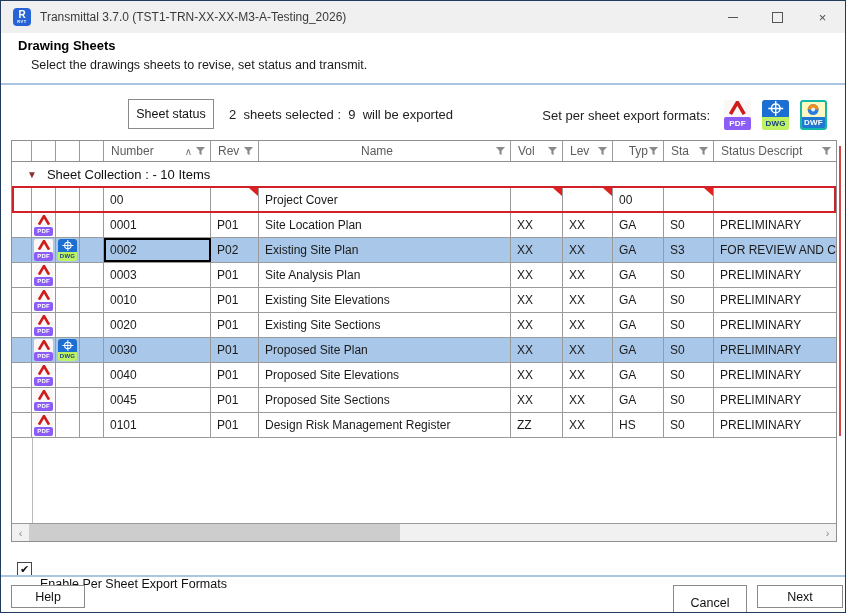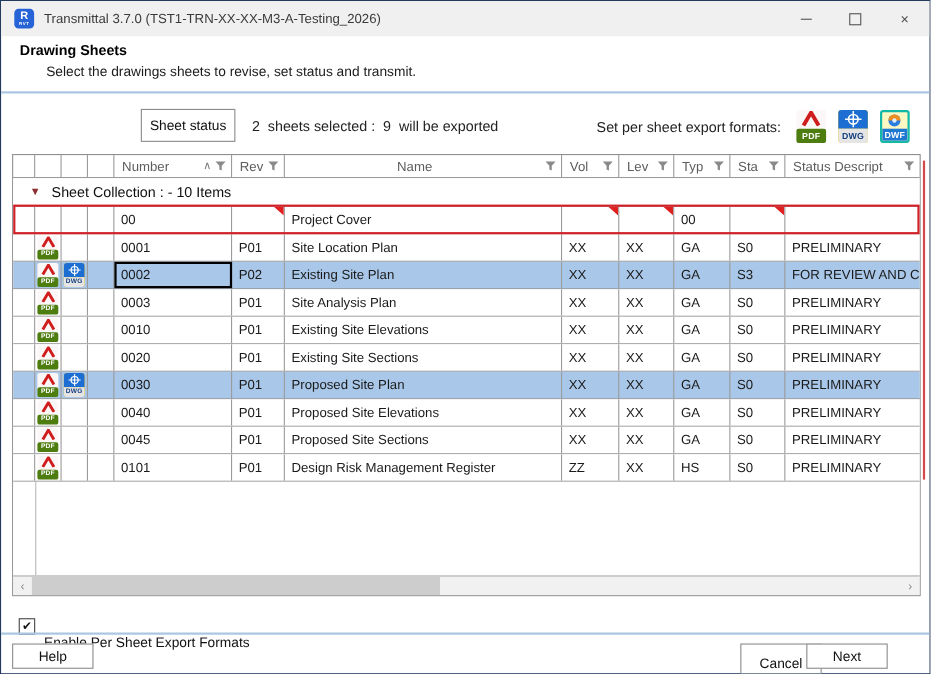--- a/index.html
+++ b/index.html
@@ -13,68 +13,68 @@
   .appicon .r{font-size:10px;}
   .appicon .rvt{font-size:4px;letter-spacing:.5px;}
   .title{margin-left:9px;font-size:12px;color:#3a3a3a;}
   .wcs{margin-left:auto;display:flex;height:32px;}
   .wc{width:45px;height:32px;display:flex;align-items:center;justify-content:center;color:#4d4d4d;font-size:13px;}
   .wc .minbar{width:10px;border-top:1px solid #555;display:inline-block;}
   .wc .maxbox{width:9px;height:9px;border:1px solid #555;display:inline-block;}
   
   .sect-hdr{position:absolute;top:37px;left:17px;}
   .dt{font-weight:bold;font-size:13px;color:#000;}
-  .ds{margin-left:24px;margin-top:5px;font-size:12.5px;color:#1b1b1b;}
+  .ds{margin-left:13px;margin-top:5px;font-size:12.5px;color:#1b1b1b;}
   .divider{position:absolute;left:0;right:0;height:2px;background:#aac6e2;}
   .div1{top:82px;}
   .div2{top:574px;}
   
   .btn{position:absolute;box-sizing:border-box;background:#fff;border:1px solid #8a8a8a;
        font-size:12.5px;color:#111;display:flex;align-items:center;justify-content:center;cursor:default;}
   .btn-revise{left:14px;top:98px;width:93px;height:30px;}
   .btn-status{left:127px;top:98px;width:86px;height:30px;}
   .btn-help{left:10px;top:584px;width:74px;height:23px;}
   .btn-cancel{left:672px;top:584px;width:74px;height:35px;}
-  .btn-next{left:732px;top:584px;width:74px;height:23px;}
+  .btn-next{left:756px;top:584px;width:86px;height:23px;}
   .summary{position:absolute;left:228px;top:106px;font-size:13px;color:#222;white-space:pre;}
   .export-group{position:absolute;right:18px;top:99px;display:flex;align-items:center;gap:11px;}
   .export-label{font-size:13px;color:#222;margin-right:3px;}
   
   .fmt{position:relative;display:inline-block;vertical-align:middle;}
   .icon-sm{width:19px;height:22px;}
   .icon-lg{width:27px;height:30px;}
   .fmt-pdf{background:#fbf7f7;border-radius:2px;}
   .fmt-pdf .ad{position:absolute;top:4%;left:8%;width:84%;height:46%;}
   .fmt .bdg{position:absolute;left:0;right:0;bottom:0;height:42%;display:flex;align-items:center;justify-content:center;
             font-weight:bold;border-radius:2px;letter-spacing:.2px;}
   .icon-sm .bdg{font-size:6px;}
   .icon-lg .bdg{font-size:8px;}
-  .fmt-pdf .bdg{background:#4d7c0f;color:#fff;}
+  .fmt-pdf .bdg{background:#8b5cf6;color:#fff;}
   .fmt-dwg{border-radius:3px;overflow:hidden;background:#f6c80e;}
   .fmt-dwg .top{position:absolute;top:0;left:0;right:0;height:58%;background:#1d6ed2;display:flex;align-items:center;justify-content:center;}
   .fmt-dwg .top svg{width:72%;height:86%;}
-  .fmt-dwg .bdg{background:#e5e5e5;color:#16407f;border-radius:0;}
+  .fmt-dwg .bdg{background:#bef264;color:#16407f;border-radius:0;}
   .fmt-dwf{border-radius:3px;overflow:hidden;background:#fef9c3;border:2px solid #14b8a6;box-sizing:border-box;text-align:center;}
   .fmt-dwf .globe{position:absolute;top:2%;left:0;right:0;height:55%;display:flex;align-items:center;justify-content:center;}
   .fmt-dwf .globe svg{width:62%;height:92%;}
   .fmt-dwf .bdg{background:#1f78d1;color:#fff;border-radius:0;}
   
   .grid{position:absolute;left:10px;top:139px;width:826px;height:402px;border:1px solid #8f8f8f;
         box-sizing:border-box;background:#fff;display:flex;flex-direction:column;}
   .ghead{display:flex;height:20px;border-bottom:1px solid #8f8f8f;color:#5c5c5c;font-size:12px;flex:none;}
   .ghead .cell{display:flex;align-items:center;}
   .cell{box-sizing:border-box;border-right:1px solid #9b9b9b;overflow:hidden;white-space:nowrap;position:relative;}
   .c-ind{width:20px;flex:none;}
   .c-ico{width:24px;flex:none;display:flex;align-items:center;justify-content:center;}
   .c-num{width:107px;flex:none;}
   .c-rev{width:48px;flex:none;}
   .c-name{width:252px;flex:none;}
   .c-vol{width:52px;flex:none;}
   .c-lev{width:50px;flex:none;}
-  .c-typ{width:51px;flex:none;}
+  .c-typ{width:51px;flex:none;text-align:right;}
   .c-sta{width:50px;flex:none;}
   .c-status{flex:1;border-right:none;}
   .ghead .lbl{flex:1;padding-left:7px;overflow:hidden;}
   .ghead .c-name .lbl{text-align:center;padding-left:0;}
   .sort{color:#777;font-size:10px;margin-right:3px;}
   .fun{flex:none;margin-right:4px;}
   .grp{height:25px;display:flex;align-items:center;border-bottom:1px solid #9b9b9b;background:#fff;flex:none;}
   .exp{color:#8b2f33;font-size:10px;margin:0 10px 0 15px;}
   .grp .glbl{font-size:13px;color:#101010;}
   .row{display:flex;height:24px;border-bottom:1px solid #9b9b9b;background:#fff;flex:none;position:relative;font-size:12px;}

